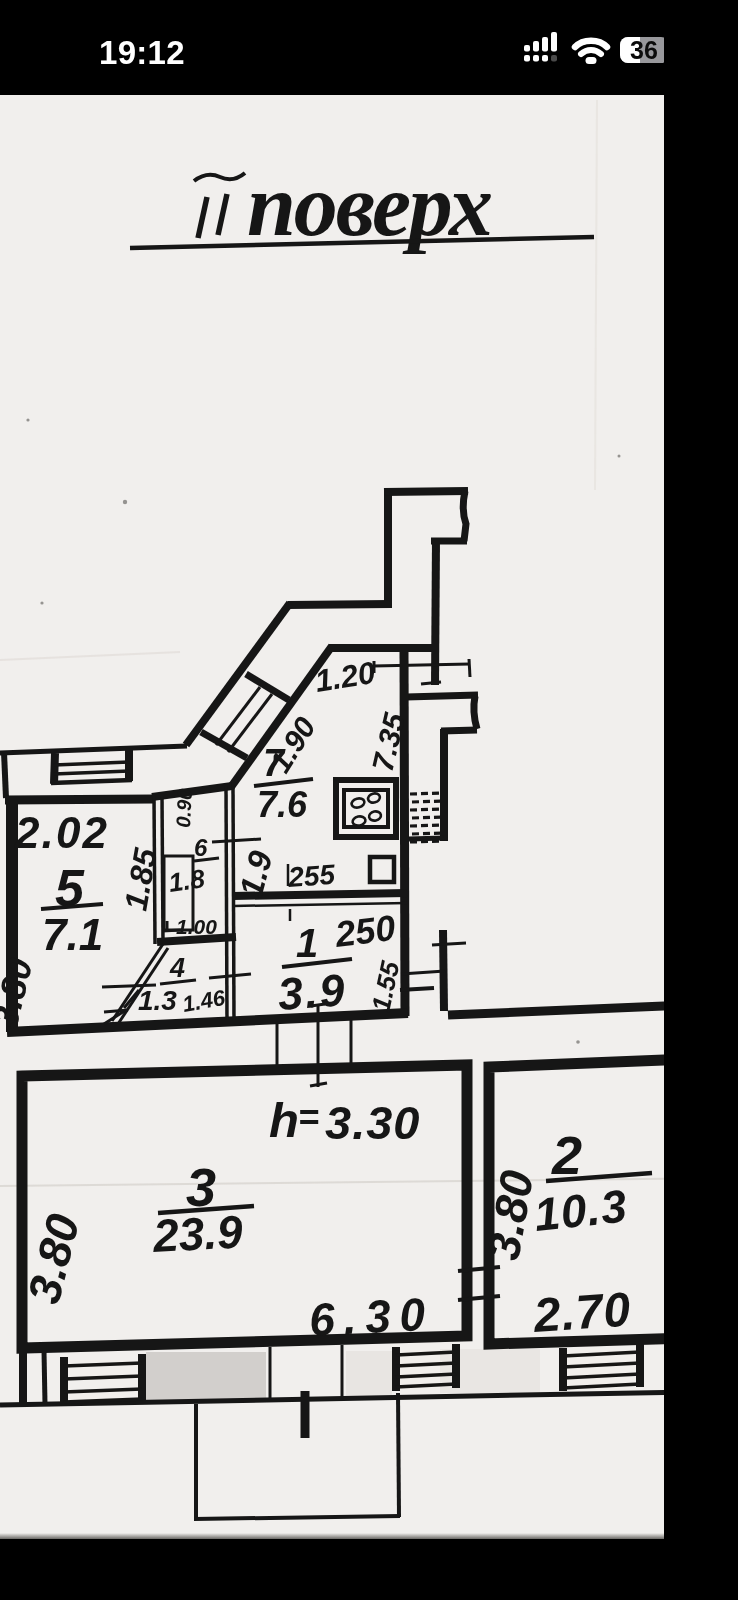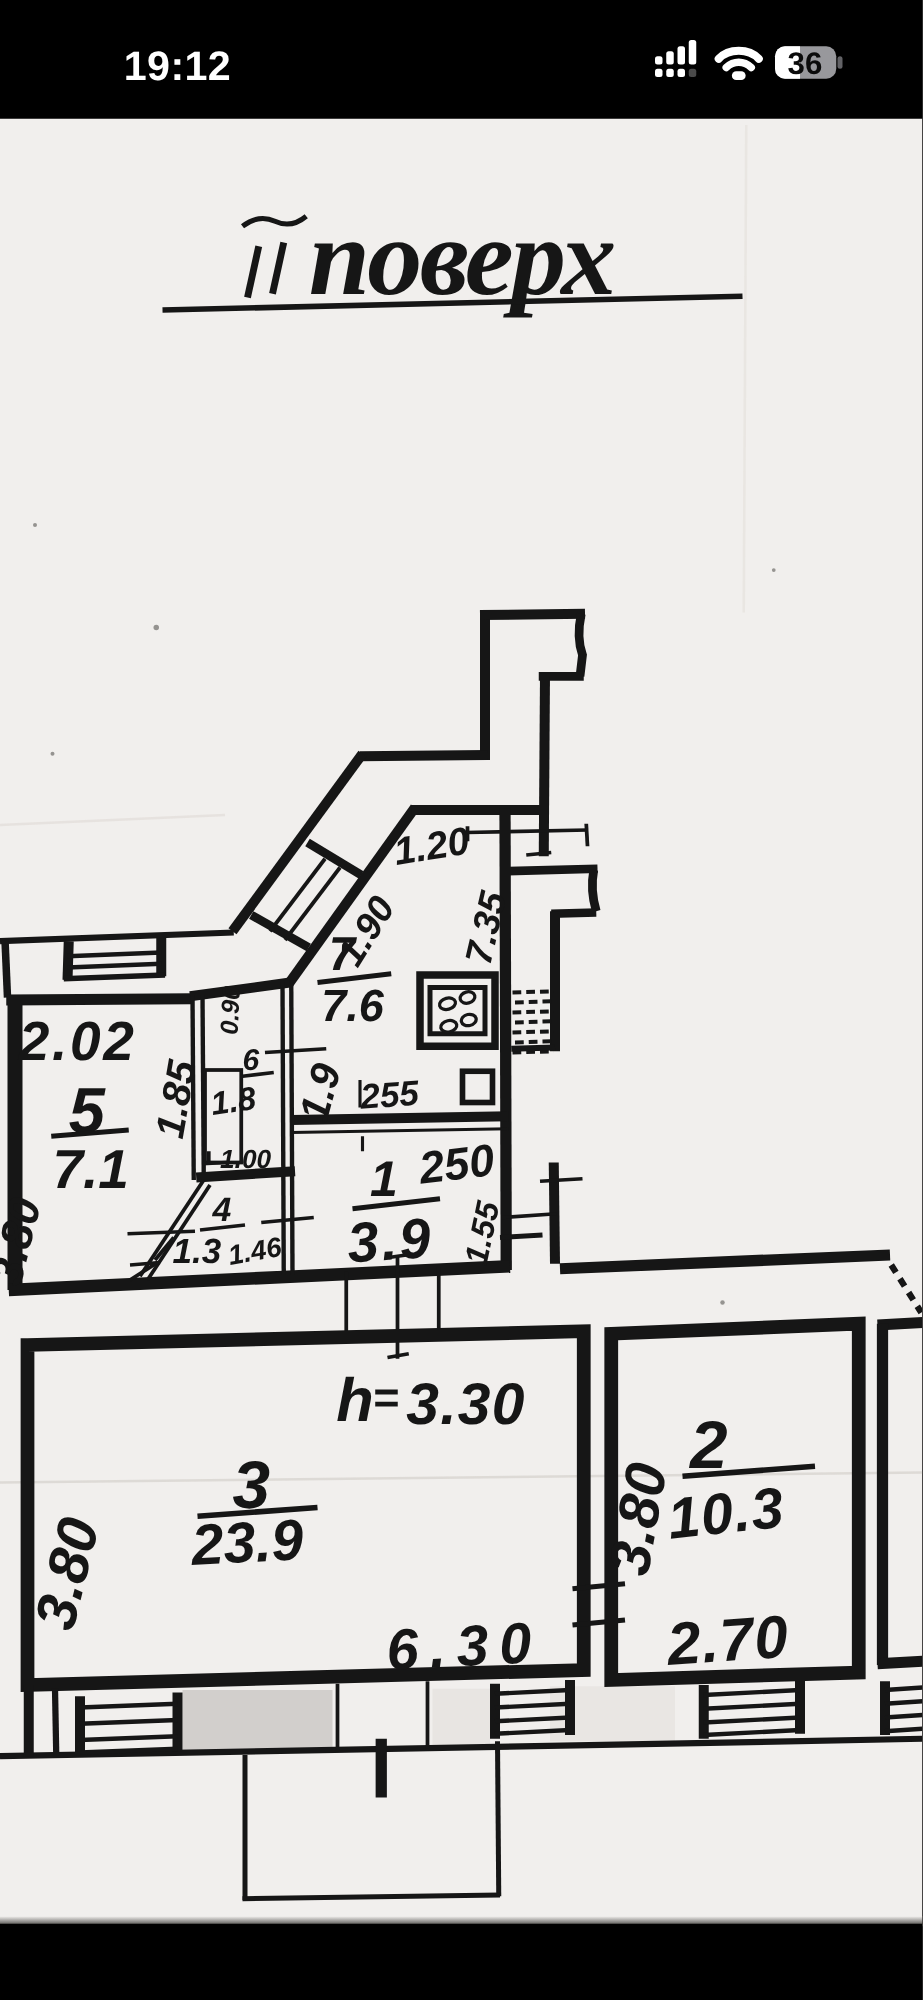--- a/index.html
+++ b/index.html
@@ -1,16 +1,16 @@
 <!DOCTYPE html>
 <html><head>
 <meta charset="utf-8">
 <style>
   html,body{margin:0;padding:0;background:#000;}
-  #page{position:relative;width:738px;height:1600px;background:#000;overflow:hidden;}
+  #page{position:relative;width:664px;height:1600px;background:#000;overflow:hidden;}
   #photo{position:absolute;left:0;top:95px;width:738px;height:1446px;background:#f1efed;}
   svg text{font-family:"Liberation Sans",sans-serif;}
   .hw{font-weight:700;font-style:italic;fill:#161616;}
 </style>
 </head>
 <body>
 <div id="page">
 
   <div id="photo"></div>
   <svg width="738" height="1600" viewBox="0 0 738 1600" style="position:absolute;left:0;top:0;" stroke-linecap="butt" fill="none">

